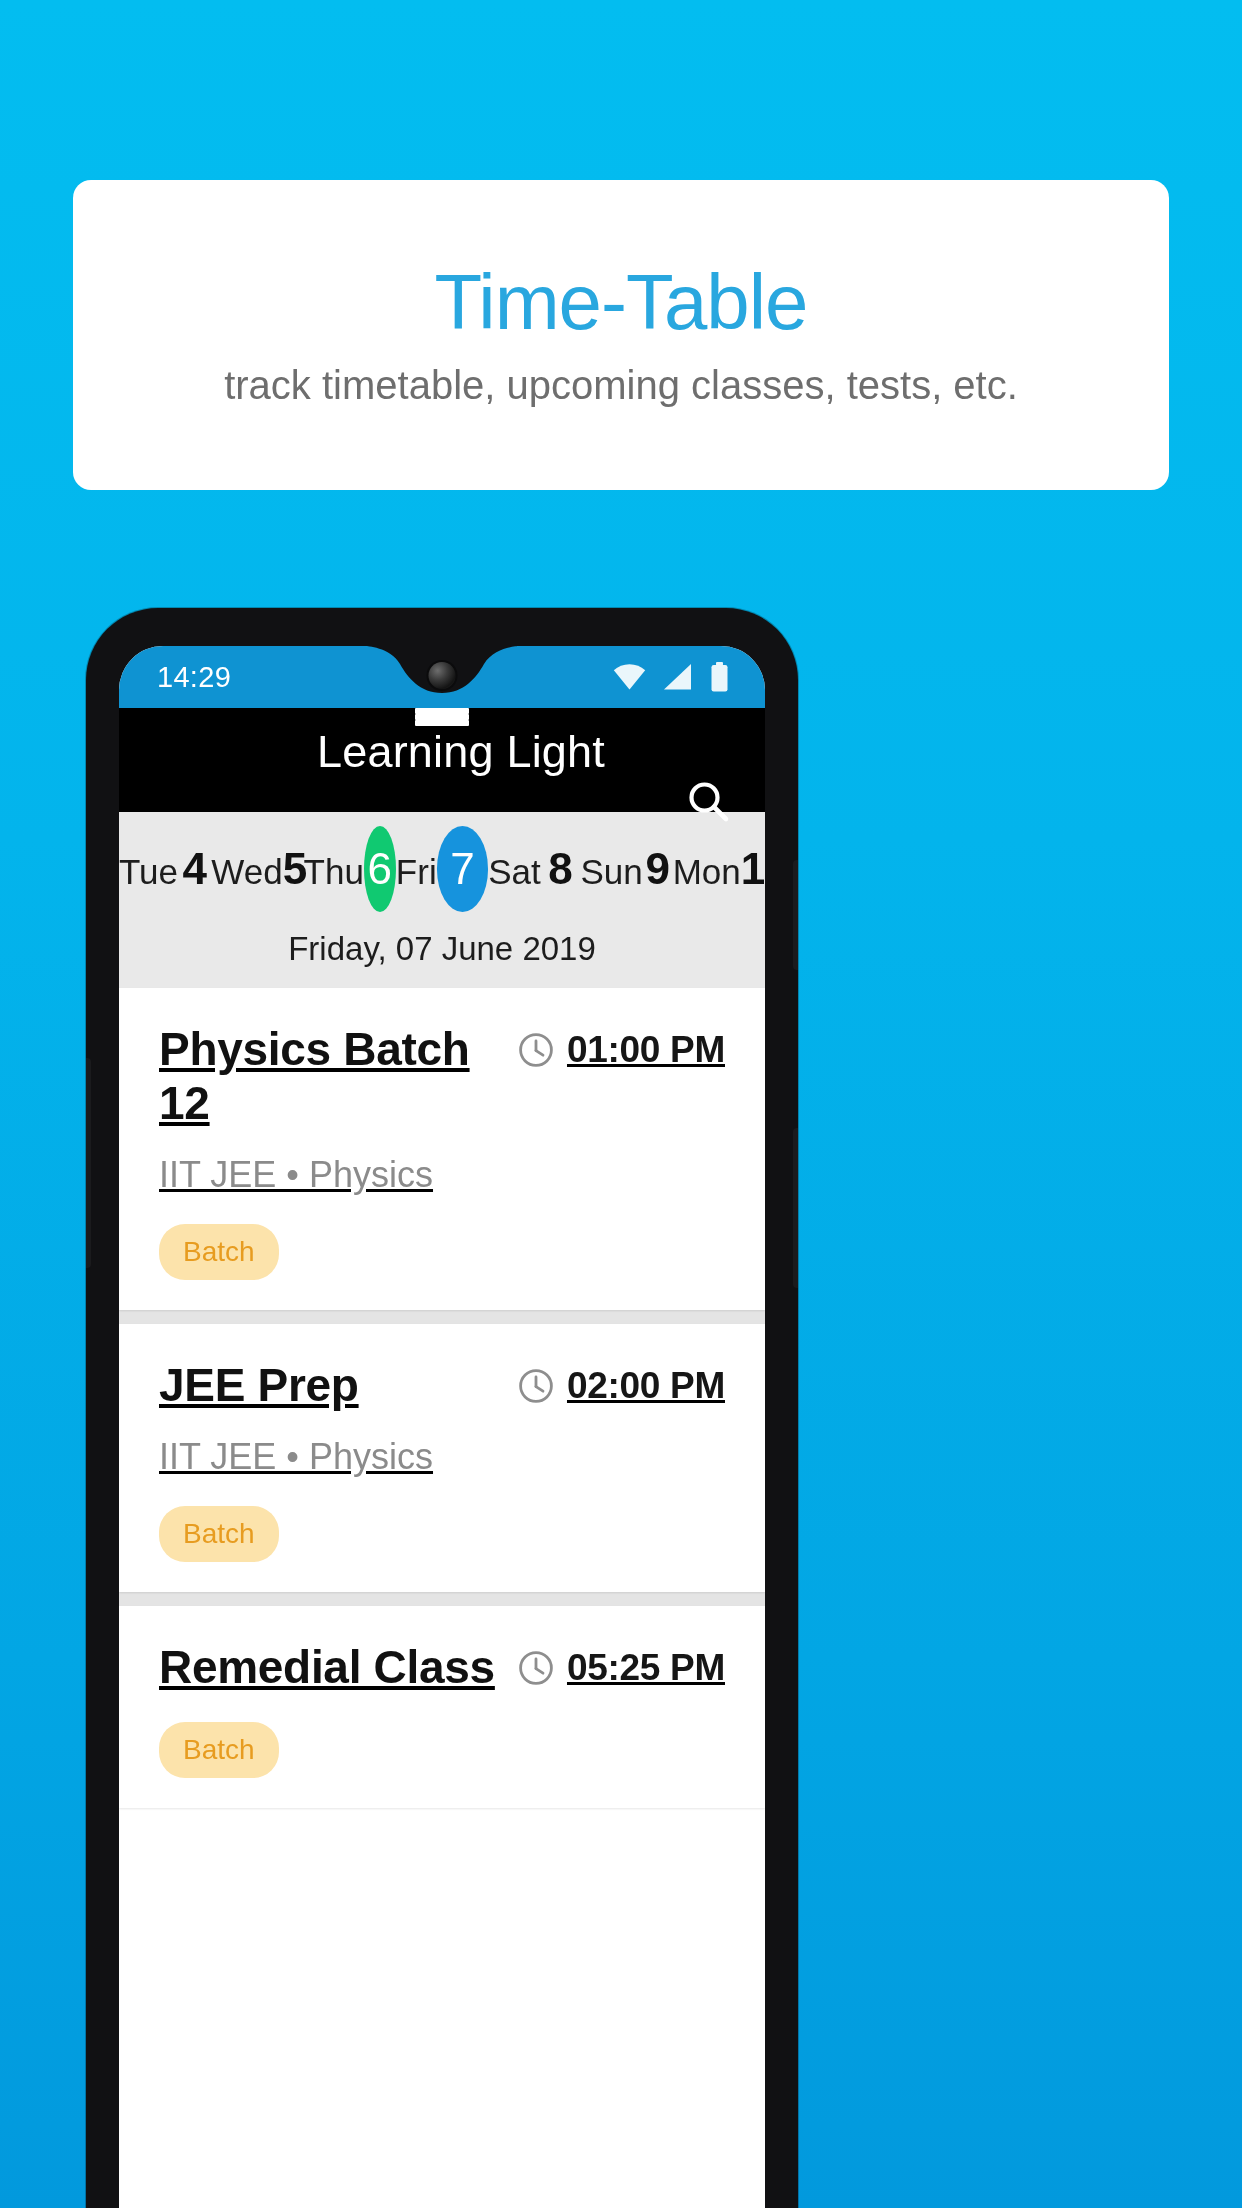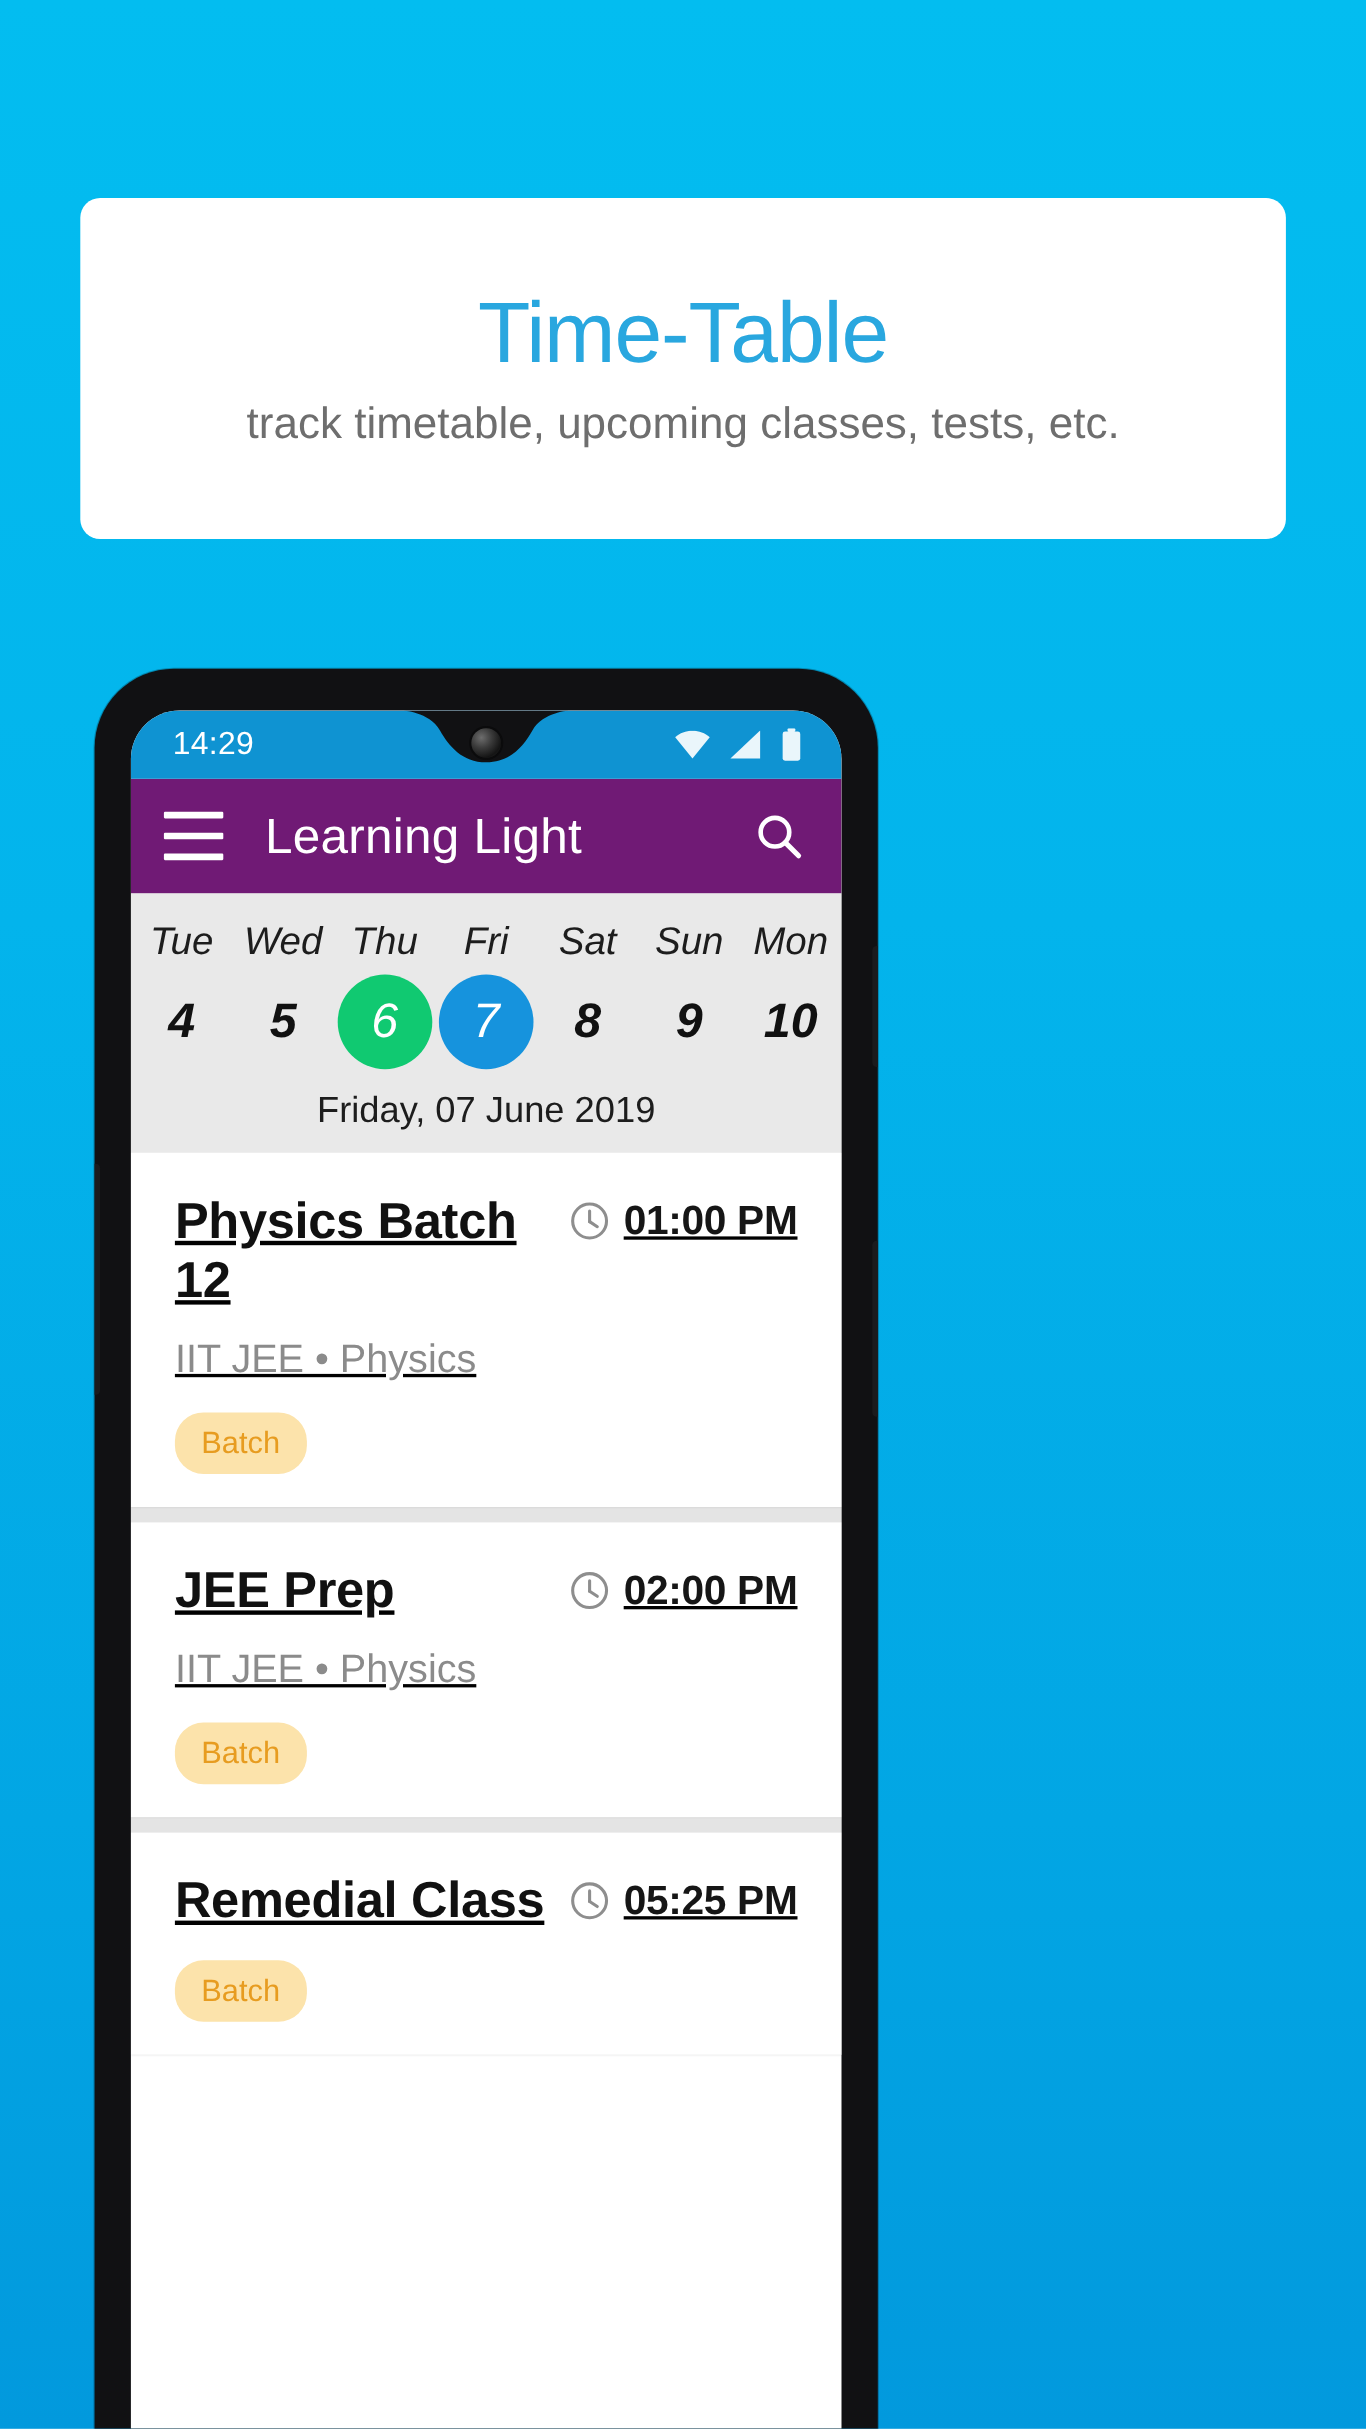--- a/index.html
+++ b/index.html
@@ -70,32 +70,32 @@
   #camera {
     position:absolute; left:50%; top:16px; transform:translateX(-50%);
     width:27px; height:27px; border-radius:50%;
     background:radial-gradient(circle at 34% 32%, #6d6d6d 0%, #3a3a3a 38%, #141414 72%, #2b2b2b 100%);
     box-shadow:0 0 0 2px #0b0b0c;
     z-index:6;
   }
 
   
   #appbar {
-    position:relative; height:104px; background:#701a75;
-    display:flex; align-items:center; padding:0 30px;
+    position:relative; height:104px; background:#000000;
+    display:flex; align-items:center; padding:0 30px;flex-direction:column;
   }
   #menu-btn { width:54px; height:44px; display:flex; flex-direction:column; justify-content:space-between; cursor:pointer; }
   #menu-btn span { display:block; height:6px; background:#fff; border-radius:1px; }
   #appbar-title { margin-left:38px; color:#fff; font-size:45px; font-weight:400; letter-spacing:.2px; }
   #search-btn { margin-left:auto; width:54px; height:54px; display:flex; align-items:center; justify-content:center; cursor:pointer; }
 
   
   #datestrip { background:#e9e9e9; padding-top:8px; }
   #days-row { display:flex; }
-  .day-col { flex:1 0 auto; width:14.285%; display:flex; flex-direction:column; align-items:center;font-style:italic; }
+  .day-col { flex:1 0 auto; width:14.285%; display:flex; align-items:center; }
   .day-name { font-size:35px; color:#1d1d1d; margin:16px 0 4px; }
   .day-num-wrap { width:86px; height:86px; display:flex; align-items:center; justify-content:center; border-radius:50%; margin-top:6px; }
   .day-num { font-size:44px; font-weight:bold; color:#111; }
   .day-col.marked .day-num-wrap { background:#10c971; }
   .day-col.marked .day-num { color:#ffffff; font-weight:400; }
   .day-col.selected .day-num-wrap { background:#1693dd; }
   .day-col.selected .day-num { color:#ffffff; font-weight:400; }
   #full-date { text-align:center; font-size:33px; color:#1d1d1d; padding:18px 0 20px; }
 
   

